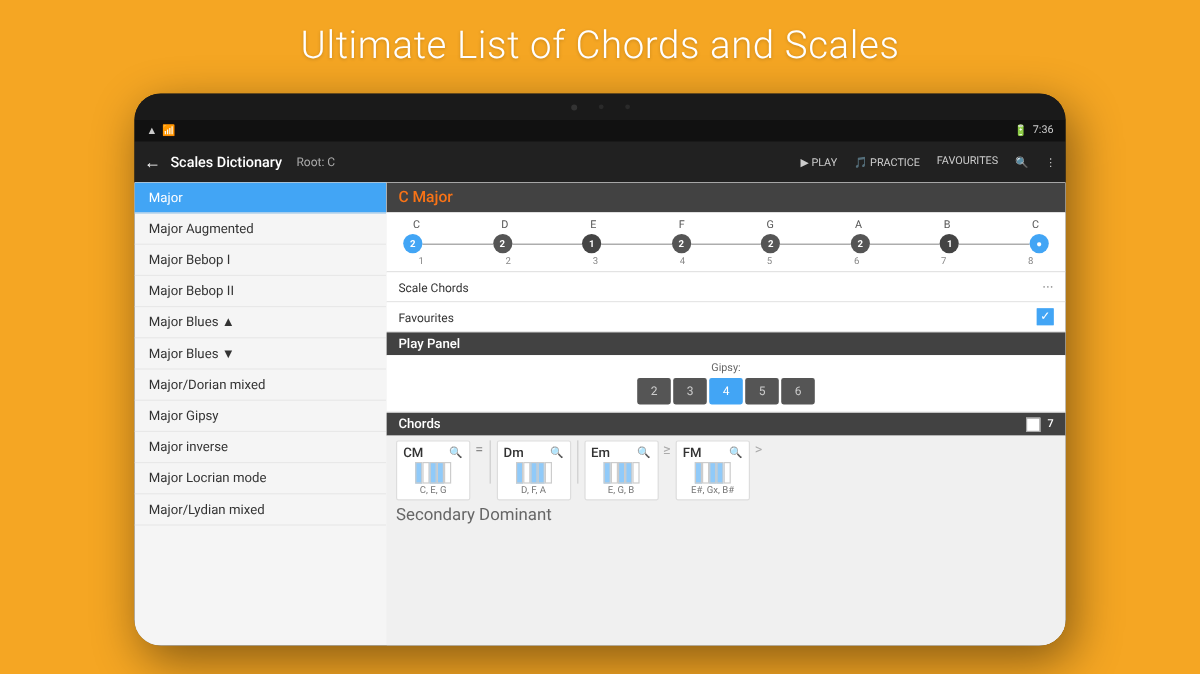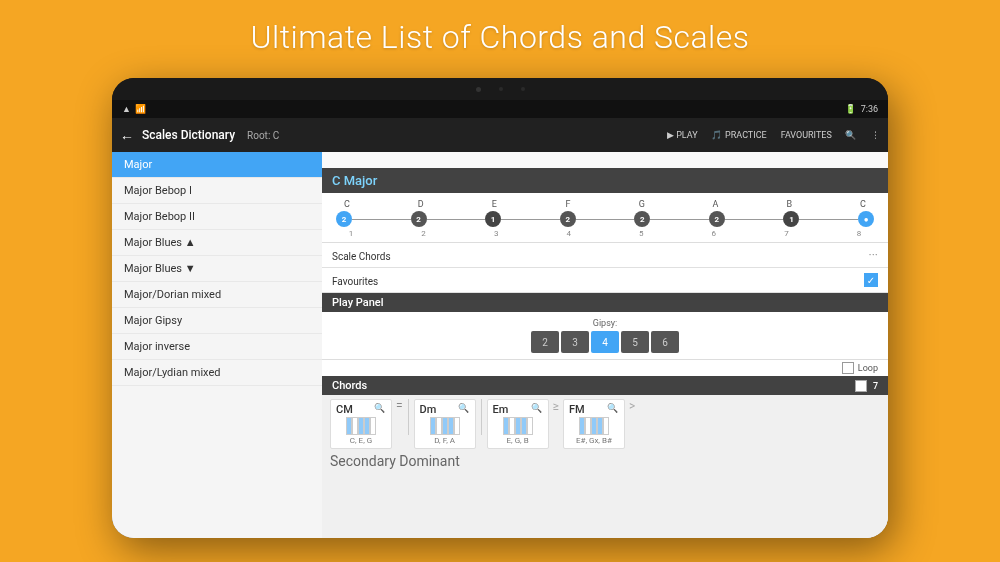--- a/index.html
+++ b/index.html
@@ -141,25 +141,24 @@
       flex: 1;
       background: #fafafa;
       overflow: hidden;
       display: flex;
       flex-direction: column;
     }
 
     
     .scale-header {
       background: #424242;
-      color: #7dd3fc;
+      color: #f97316;
       font-size: 13px;
       font-weight: 500;
       padding: 5px 10px;
-      margin-top: 16px;
     }
 
     
     .scale-diagram {
       background: #fff;
       padding: 6px 10px 4px 10px;
       border-bottom: 1px solid #ddd;
     }
     .scale-notes-row {
       display: flex;
@@ -322,21 +321,21 @@
       border: 1px solid #ddd;
       border-radius: 2px;
       padding: 3px 5px;
       min-width: 62px;
       display: flex;
       flex-direction: column;
       align-items: center;
     }
     .chord-card-top {
       display: flex;
-      align-items: flex-start;
+      align-items: center;
       gap: 2px;
       width: 100%;
       justify-content: space-between;
     }
     .chord-name {
       font-size: 11px;
       font-weight: 500;
       color: #333;
     }
     .chord-search-icon {
@@ -420,27 +419,29 @@
     <span class="app-bar-action">🎵 PRACTICE</span>
     <span class="app-bar-action">FAVOURITES</span>
     <span class="app-bar-action">🔍</span>
     <span class="app-bar-action">⋮</span>
   </div>
 
   <div class="main-content">
 
     <div class="scales-list">
       <div class="scales-list-item active">Major</div>
+      <div class="scales-list-item">Major Augmented</div>
       <div class="scales-list-item">Major Bebop I</div>
       <div class="scales-list-item">Major Bebop II</div>
       <div class="scales-list-item">Major Blues ▲</div>
       <div class="scales-list-item">Major Blues ▼</div>
       <div class="scales-list-item">Major/Dorian mixed</div>
       <div class="scales-list-item">Major Gipsy</div>
       <div class="scales-list-item">Major inverse</div>
+      <div class="scales-list-item">Major Locrian mode</div>
       <div class="scales-list-item">Major/Lydian mixed</div>
     </div>
 
     <div class="right-panel">
 
       <div class="scale-header">C Major</div>
 
       <div class="scale-diagram">
         <div class="scale-notes-row">
           <div class="scale-note-label">C</div>
@@ -497,24 +498,20 @@
       <div class="play-panel-content">
         <div class="octave-label">Gipsy:</div>
         <div class="octave-buttons">
           <div class="octave-btn">2</div>
           <div class="octave-btn">3</div>
           <div class="octave-btn active">4</div>
           <div class="octave-btn">5</div>
           <div class="octave-btn">6</div>
         </div>
       </div>
-      <div class="loop-row">
-        <div class="loop-checkbox"></div>
-        <span>Loop</span>
-      </div>
 
       <div class="chords-header">
         <span>Chords</span>
         <div class="chords-header-right">
           <div class="loop-checkbox" style="border-color:#aaa;"></div>
           <span>7</span>
         </div>
       </div>
 
       <div class="chords-content">

